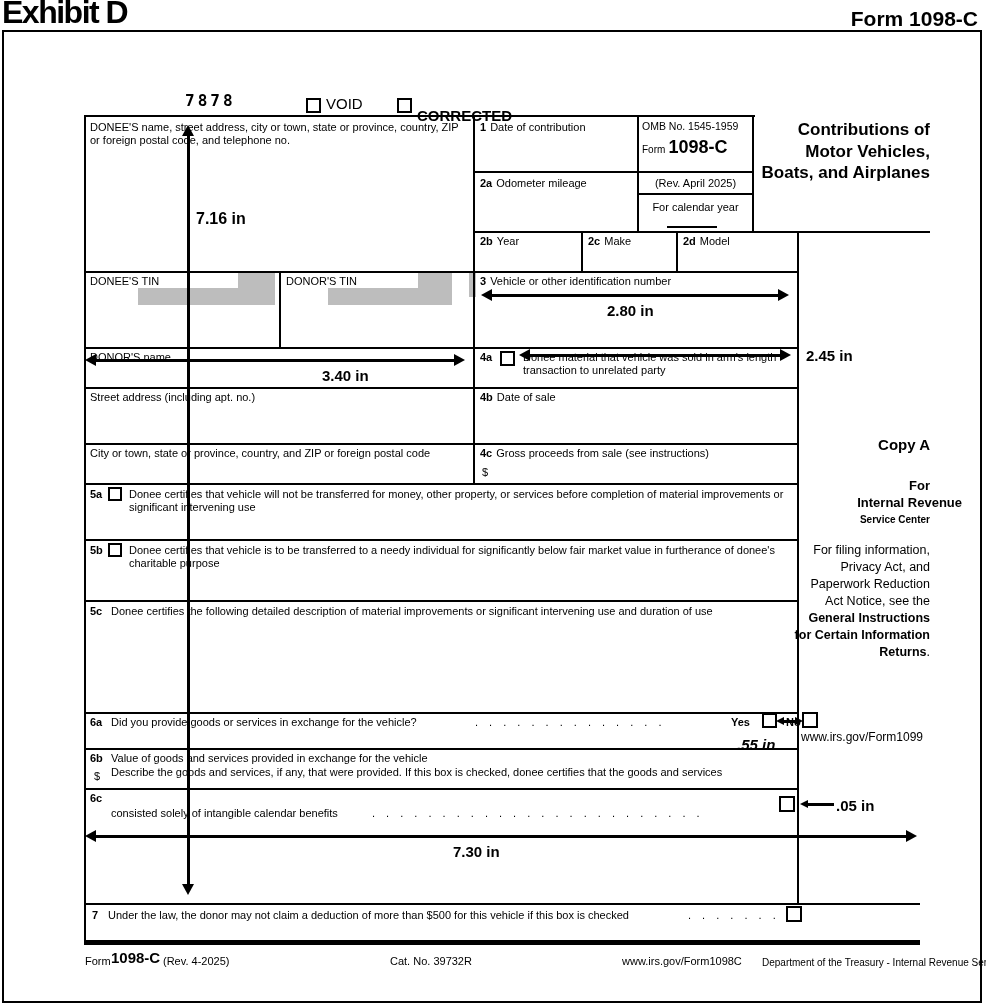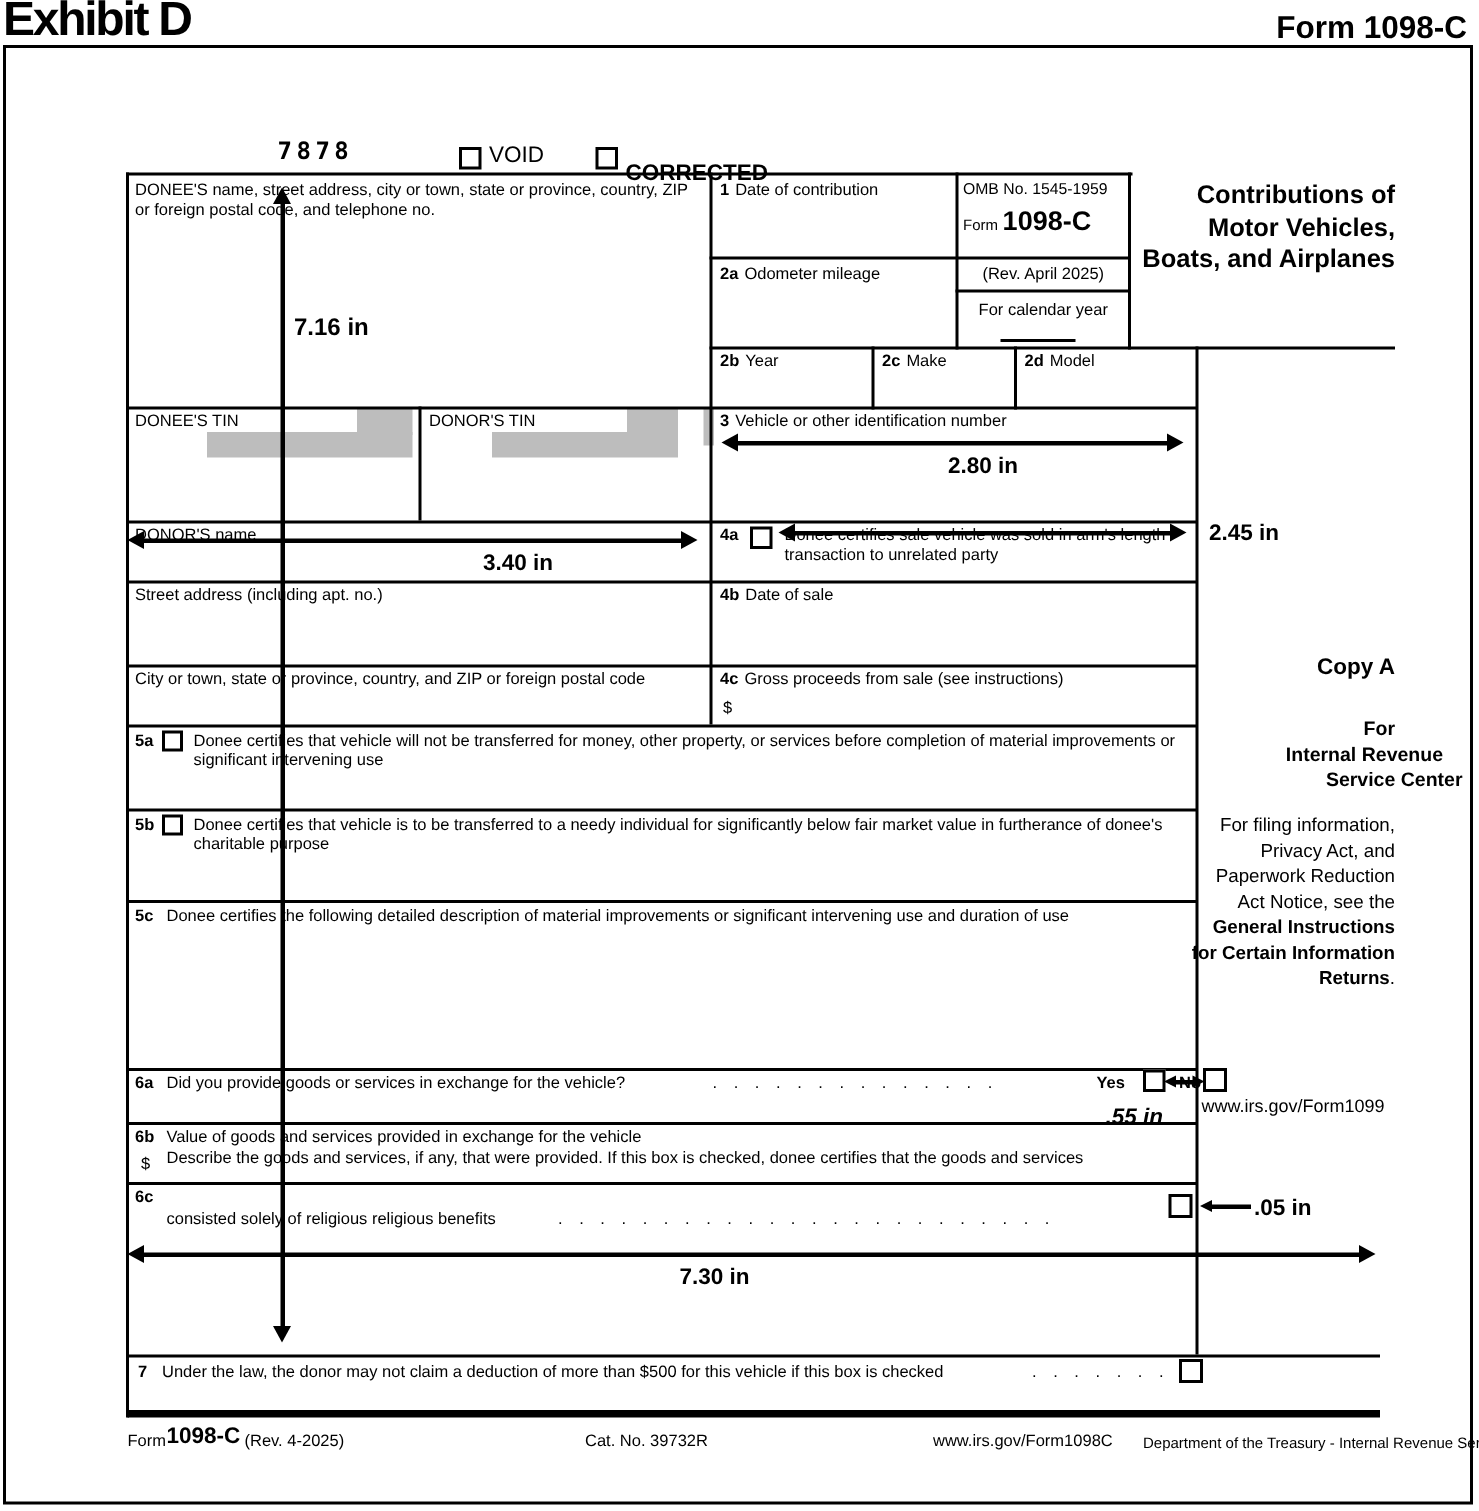--- a/index.html
+++ b/index.html
@@ -103,21 +103,21 @@
 
 <div class="t" style="left:90px;top:275px;">DONEE'S TIN</div>
 <div class="t" style="left:286px;top:275px;">DONOR'S TIN</div>
 <div class="t" style="left:480px;top:275px;">
   <b class="num">3</b><span>Vehicle or other identification number</span>
 </div>
 
 <div class="t" style="left:90px;top:351px;">DONOR'S name</div>
 <b class="t num" style="left:480px;top:351px;">4a</b>
 <div class="cb" style="left:500px;top:351px;width:15px;height:15px;"></div>
-<div class="t wrap" style="left:523px;top:351px;width:272px;">Donee certifies sale vehicle was sold in arm's length transaction to unrelated party</div>
+<div class="t wrap" style="left:523px;top:351px;width:272px;">Donee material that vehicle was sold in arm's length transaction to unrelated party</div>
 
 <div class="t" style="left:90px;top:391px;">Street address (including apt. no.)</div>
 <div class="t" style="left:480px;top:391px;">
   <b class="num">4b</b><span>Date of sale</span>
 </div>
 
 <div class="t" style="left:90px;top:447px;">City or town, state or province, country, and ZIP or foreign postal code</div>
 <div class="t" style="left:480px;top:447px;">
   <b class="num">4c</b><span>Gross proceeds from sale (see instructions)</span>
 </div>
@@ -142,49 +142,49 @@
 <div class="t b" style="left:786px;top:716px;">No</div>
 <div class="cb" style="left:802px;top:712px;width:16px;height:16px;"></div>
 <div class="meas" style="left:737px;top:736px;font-style:italic;">.55 in</div>
 
 <b class="t num" style="left:90px;top:752px;">6b</b>
 <div class="t" style="left:111px;top:752px;">Value of goods and services provided in exchange for the vehicle</div>
 <div class="t" style="left:94px;top:770px;">$</div>
 
 <b class="t num" style="left:90px;top:792px;">6c</b>
 <div class="t" style="left:111px;top:766px;">Describe the goods and services, if any, that were provided. If this box is checked, donee certifies that the goods and services</div>
-<div class="t" style="left:111px;top:807px;">consisted solely of religious religious benefits</div>
+<div class="t" style="left:111px;top:807px;">consisted solely of intangible calendar benefits</div>
 <div class="dots" style="left:372px;top:807px;width:392px;">. . . . . . . . . . . . . . . . . . . . . . . .</div>
 <div class="cb" style="left:779px;top:796px;width:16px;height:16px;"></div>
 <div class="meas" style="left:836px;top:797px;">.05 in</div>
 
 <b class="t num" style="left:92px;top:909px;">7</b>
 <div class="t" style="left:108px;top:909px;">Under the law, the donor may not claim a deduction of more than $500 for this vehicle if this box is checked</div>
 <div class="dots" style="left:688px;top:909px;width:88px;">. . . . . . . .</div>
 <div class="cb" style="left:786px;top:906px;width:16px;height:16px;"></div>
 
 <div class="meas" style="left:806px;top:347px;text-align:center;">2.45 in</div>
 <div class="rcol t b" style="left:798px;top:438px;width:132px;font-size:15px;">Copy A</div>
 <div class="rcol t b" style="left:798px;top:477px;width:132px;font-size:13px;line-height:17px;">For</div>
 <div class="rcol t b" style="left:798px;top:494px;width:132px;font-size:13px;line-height:17px;padding-left:32px;">Internal Revenue</div>
-<div class="rcol t b" style="left:798px;top:511px;width:132px;font-size:13px;line-height:17px;padding-left:45px;">Service Center</div>
+<div class="rcol t b" style="left:798px;top:511px;width:132px;font-size:10px;line-height:17px;">Service Center</div>
 <div class="rcol t wrap" style="left:794px;top:542px;width:136px;font-size:12.5px;line-height:17px;">
   <span>For filing information, Privacy Act, and Paperwork Reduction Act Notice, see the </span><span class="b">General Instructions for Certain Information Returns</span><span>.</span>
 </div>
 <div class="t" style="left:801px;top:731px;font-size:12px;">www.irs.gov/Form1099</div>
 
 <div class="ah ah-u" style="left:182px;top:125px;"></div>
 <div class="valine" style="left:187px;top:135px;height:751px;"></div>
 <div class="ah ah-d" style="left:182px;top:884px;"></div>
 <div class="meas" style="left:196px;top:210px;font-size:16px;">7.16 in</div>
 
 <div class="ah ah-l" style="left:481px;top:289px;"></div>
 <div class="aline" style="left:492px;top:294px;width:286px;"></div>
 <div class="ah ah-r" style="left:778px;top:289px;"></div>
-<div class="meas" style="left:607px;top:302px;margin-left:25px;">2.80 in</div>
+<div class="meas" style="left:607px;top:302px;">2.80 in</div>
 
 <div class="ah ah-l" style="left:85px;top:354px;"></div>
 <div class="aline" style="left:95px;top:359px;width:360px;"></div>
 <div class="ah ah-r" style="left:454px;top:354px;"></div>
 <div class="meas" style="left:322px;top:367px;">3.40 in</div>
 
 <div class="ah ah-l" style="left:519px;top:349px;"></div>
 <div class="aline" style="left:529px;top:354px;width:252px;"></div>
 <div class="ah ah-r" style="left:780px;top:349px;"></div>
 

